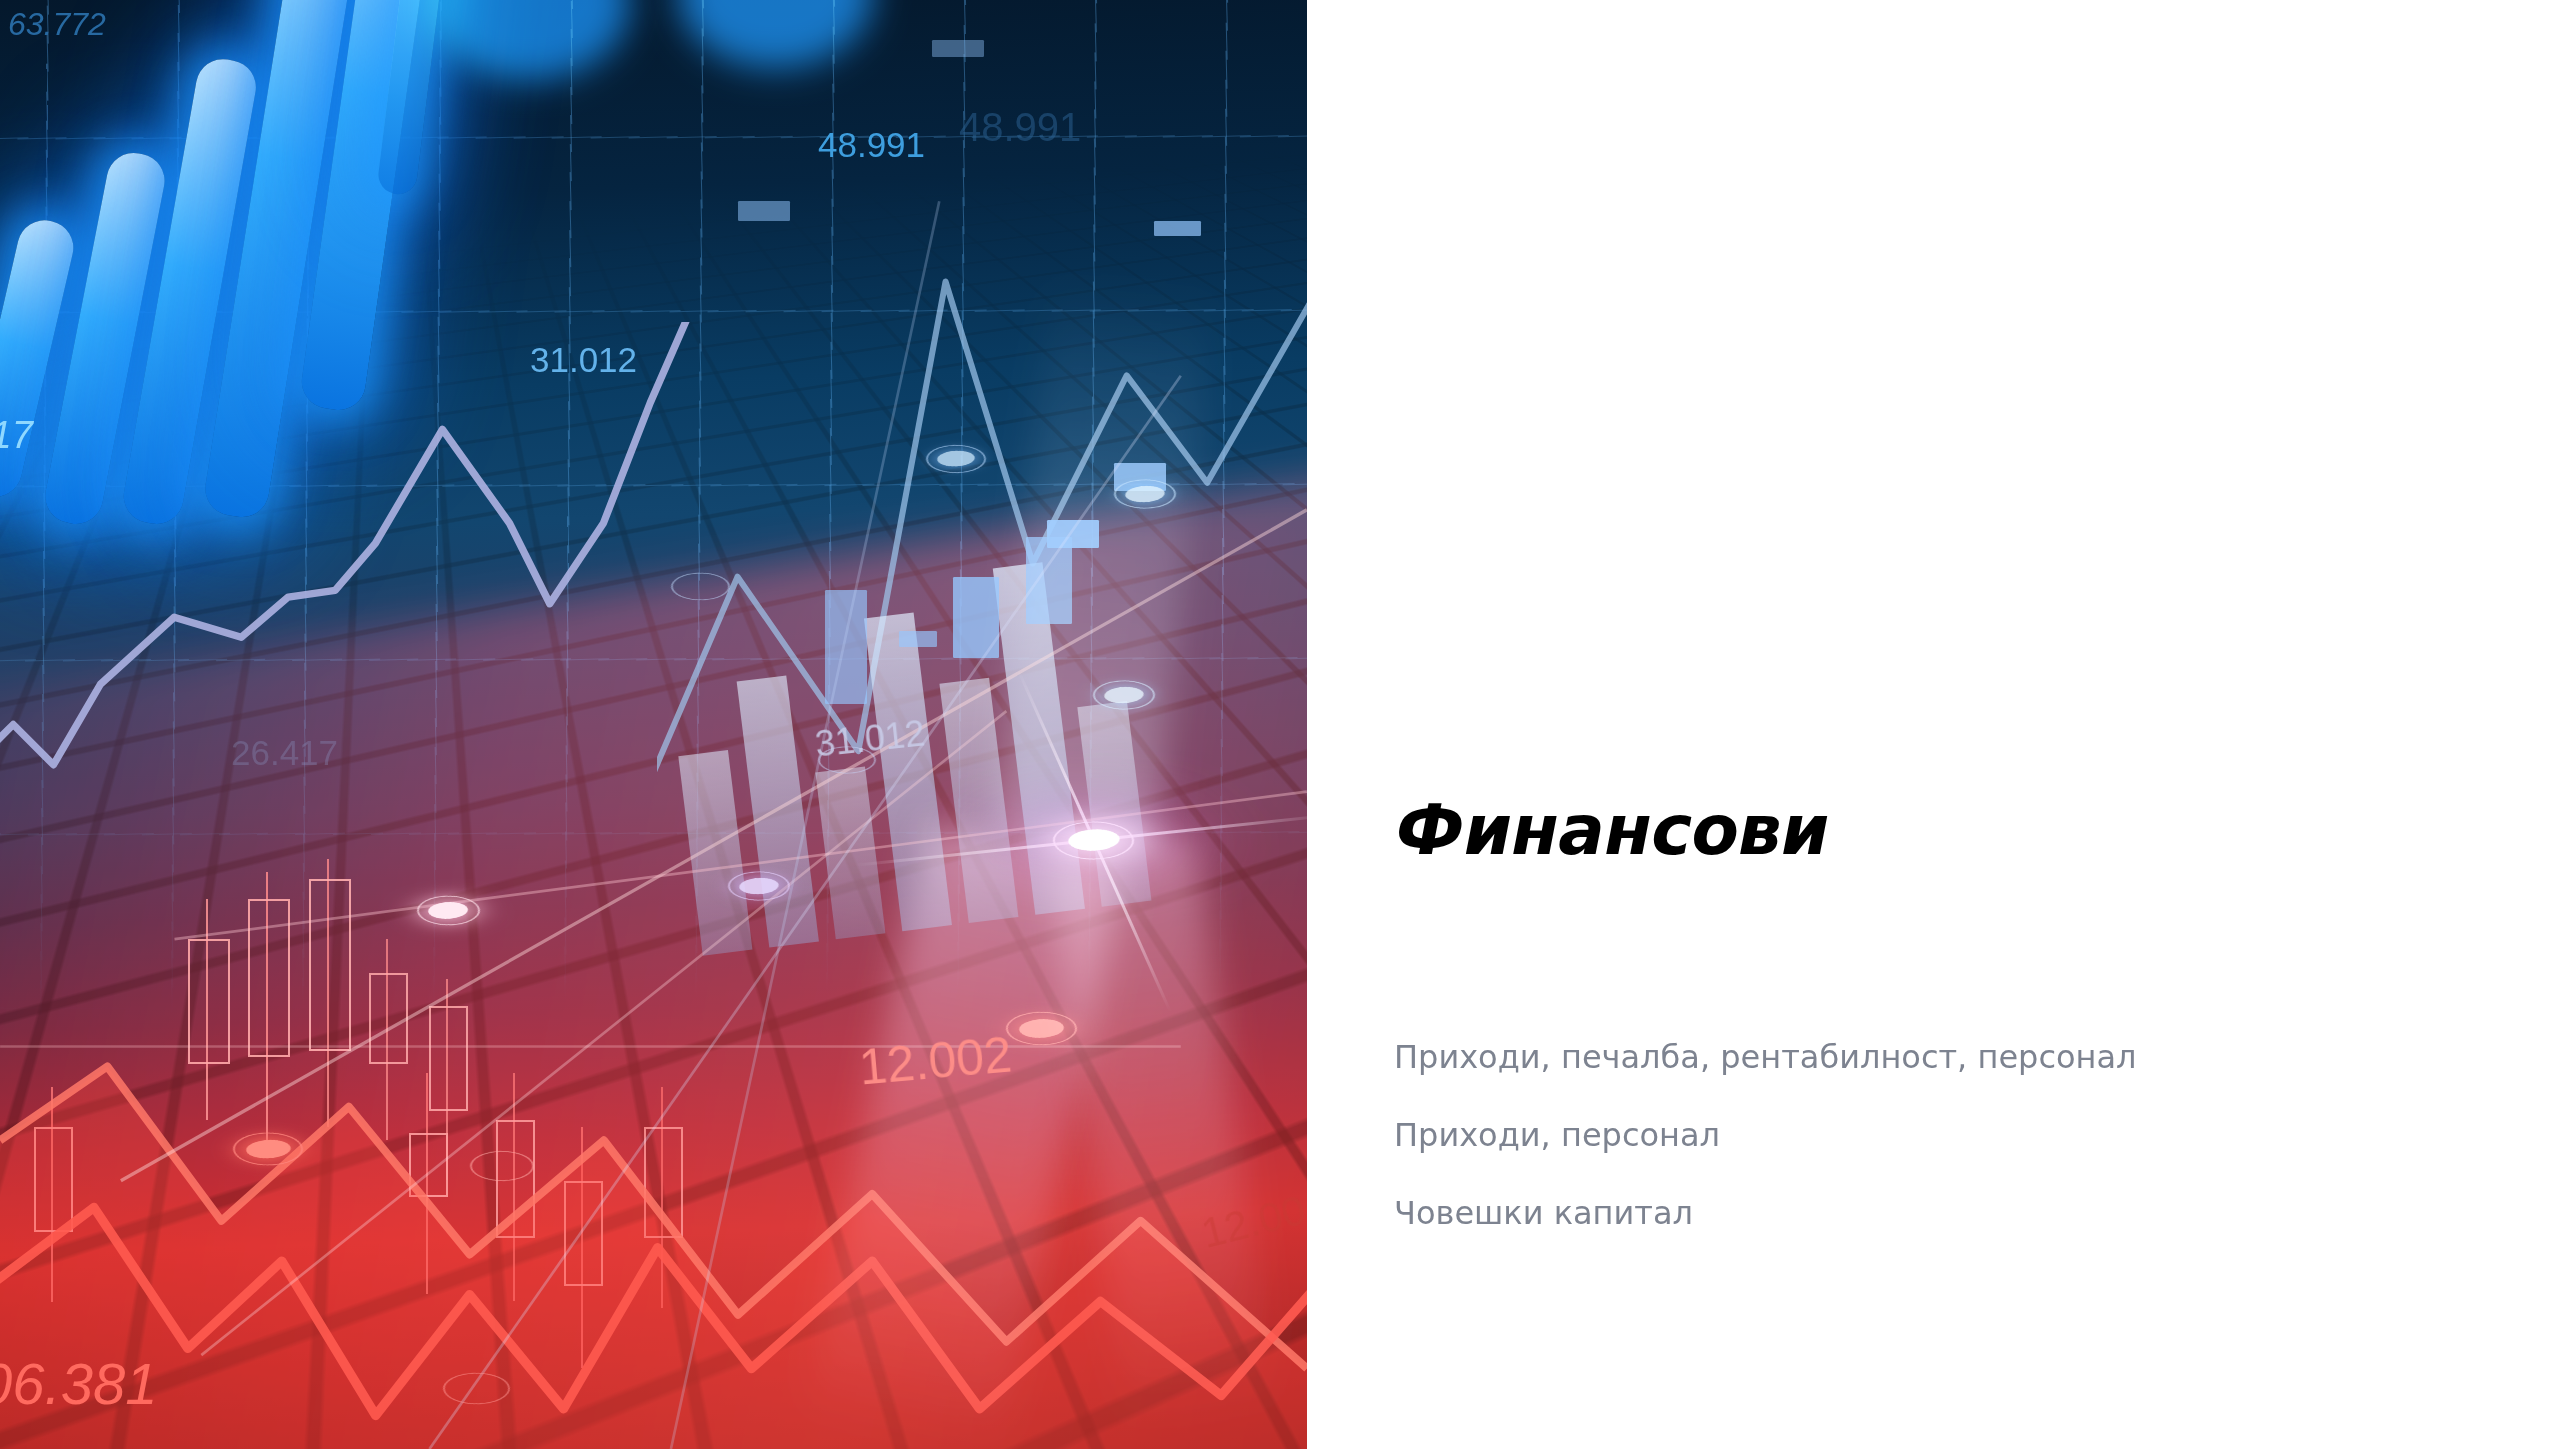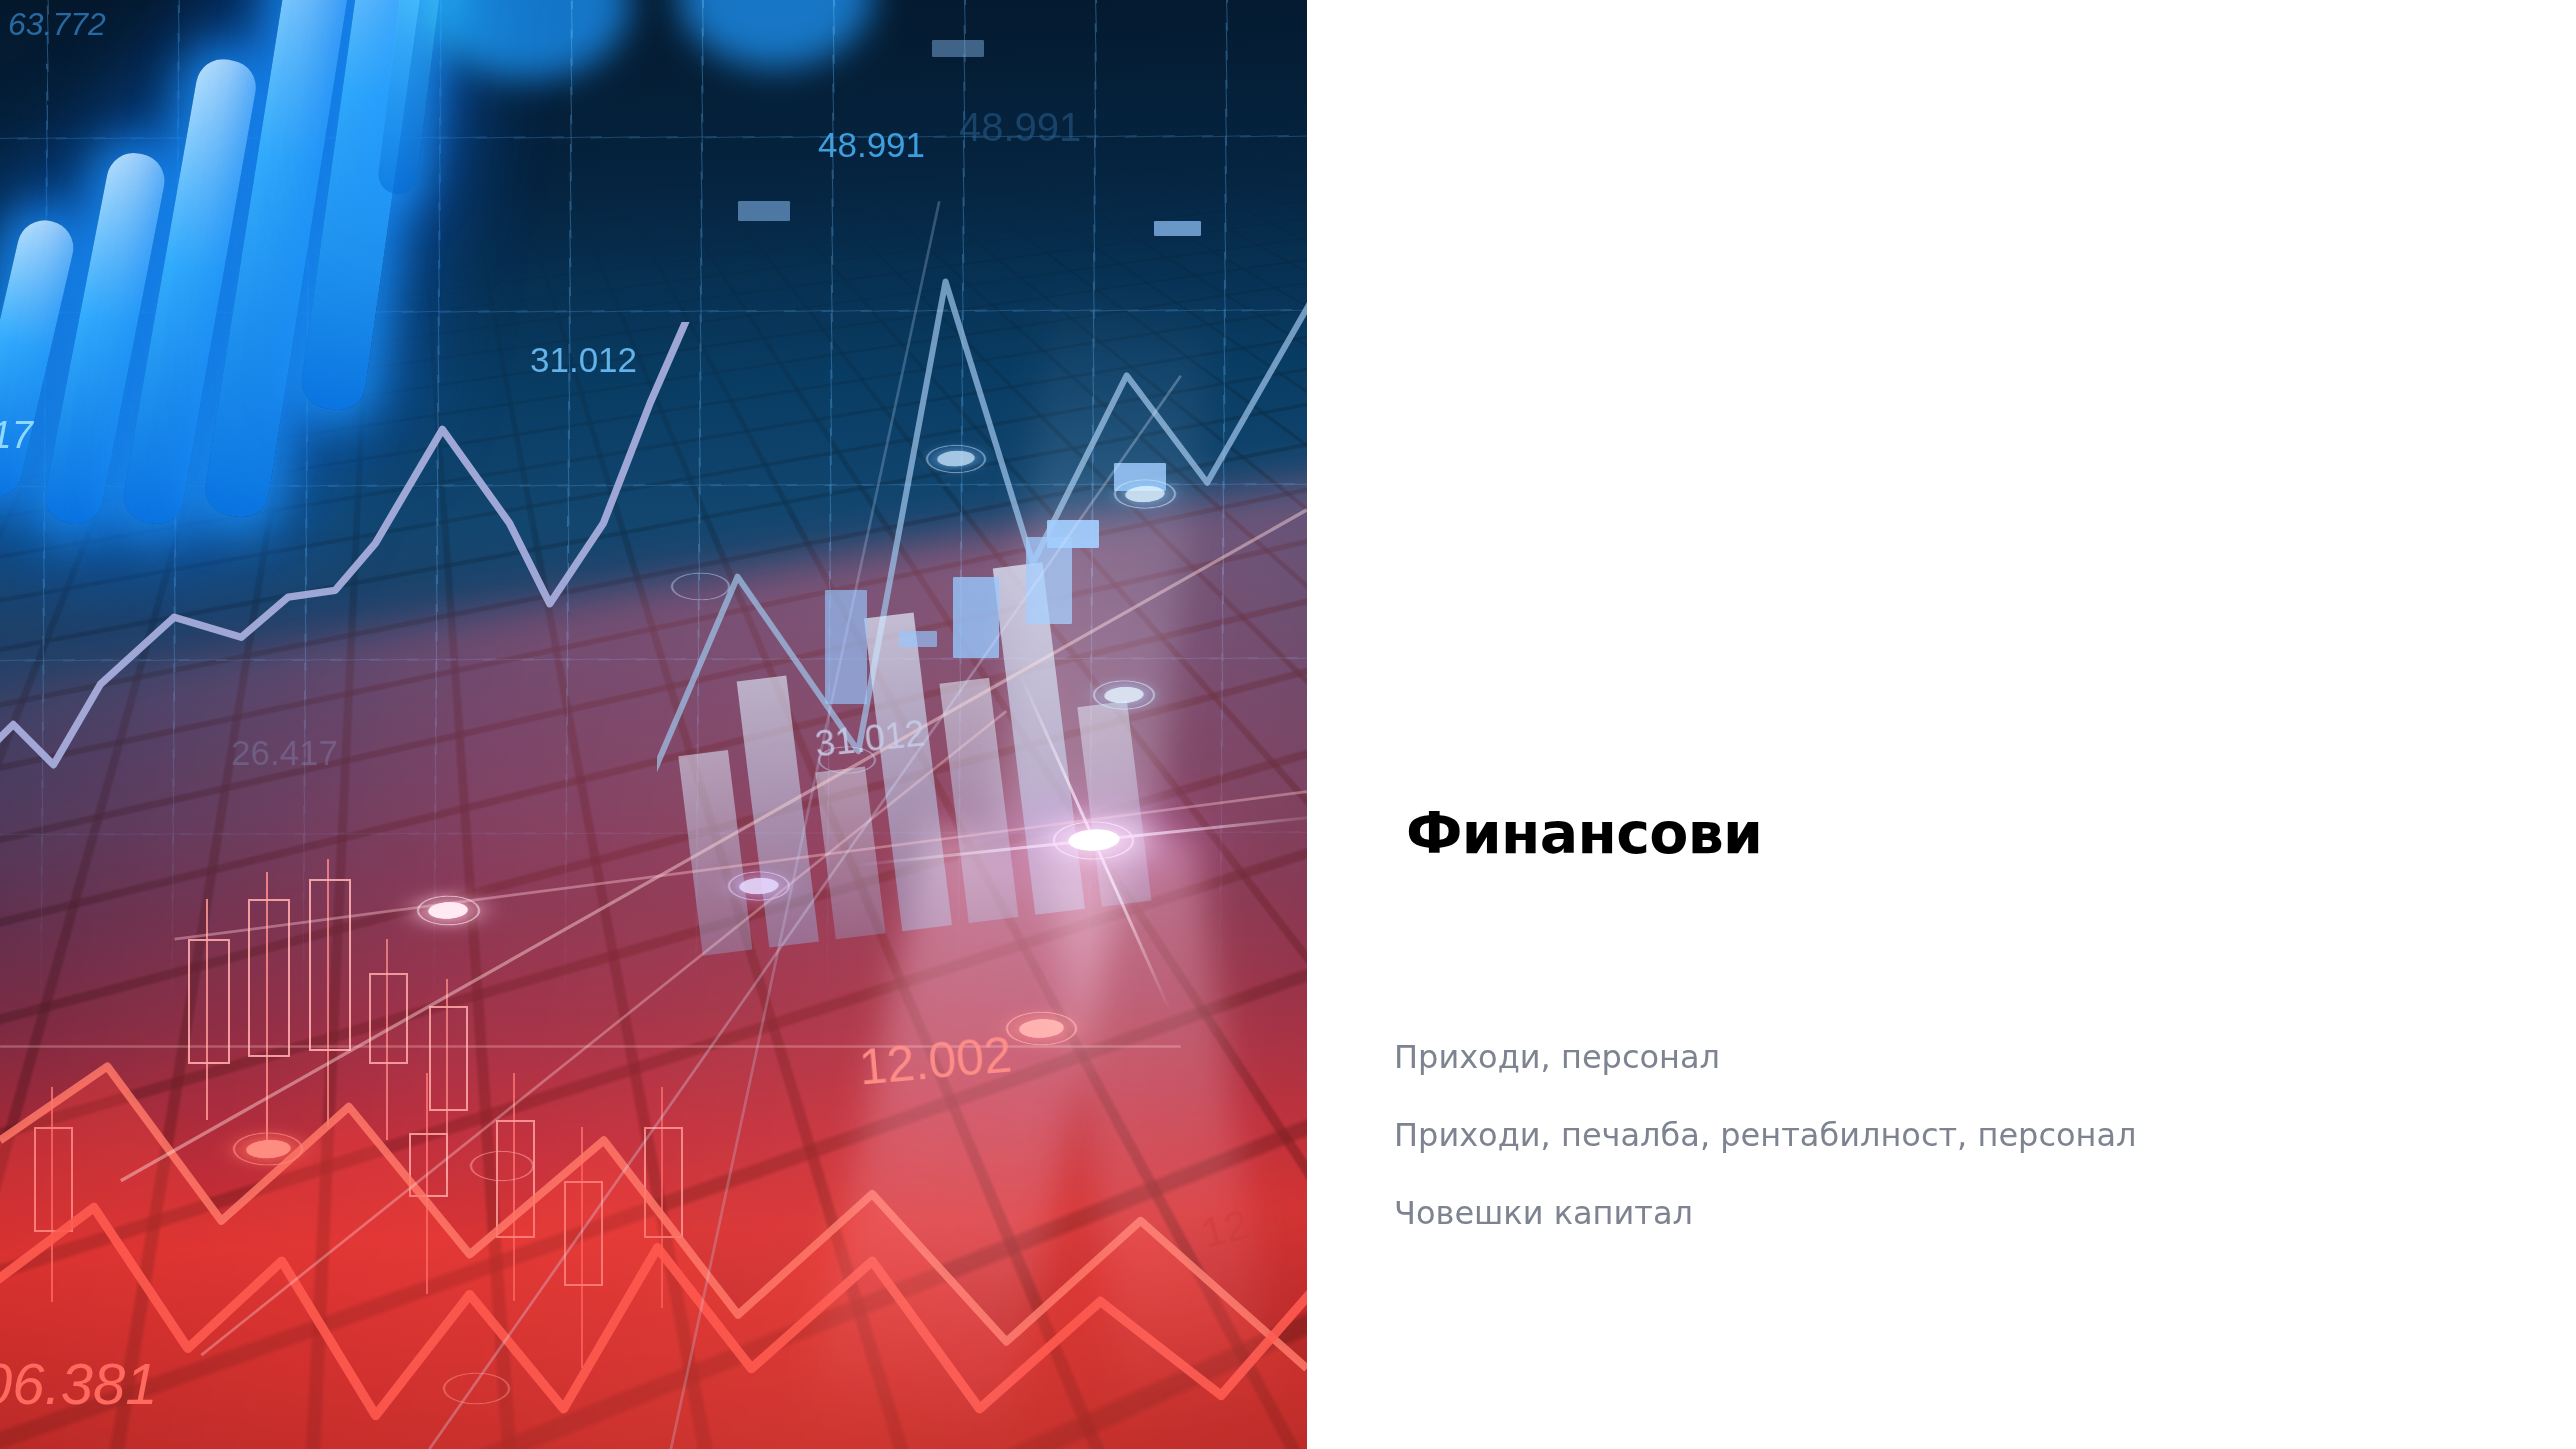--- a/index.html
+++ b/index.html
@@ -169,28 +169,29 @@
     height: 1449px;
     background: #ffffff;
     padding: 0 0 0 87px;
     box-sizing: border-box;
   }
 
   .title {
     position: absolute;
     left: 87px;
     top: 788px;
-    margin: 12px;
+    margin: 2px;
     font-family: "DejaVu Sans", "Liberation Sans", sans-serif;
     font-weight: 700;
-    font-size: 57px;
+    font-size: 69px;
     line-height: 1.16;
     letter-spacing: -0.7px;
     color: #000000;
     max-width: 604px;
+    font-style: italic;
   }
 
   .bullets {
     position: absolute;
     left: 87px;
     top: 1041px;
     list-style: none;
     margin: 0;
     padding: 0;
     width: 1073px;
@@ -389,21 +390,21 @@
       <div class="datalabel" style="left:-20px;  top:1355px; font-size:58px; color:#ff6a5f; font-style:italic;">06.381</div>
     </div>
 
   </div>
 
   <div class="content-panel">
 
     <h1 class="title"><span>Финансови</span><br></h1>
 
     <ul class="bullets">
+      <li>Приходи, печалба, рентабилност, персонал</li>
       <li>Приходи, персонал</li>
-      <li>Приходи, печалба, рентабилност, персонал</li>
       <li>Човешки капитал</li>
     </ul>
 
   </div>
 
 </div>
 
 
 </body></html>

